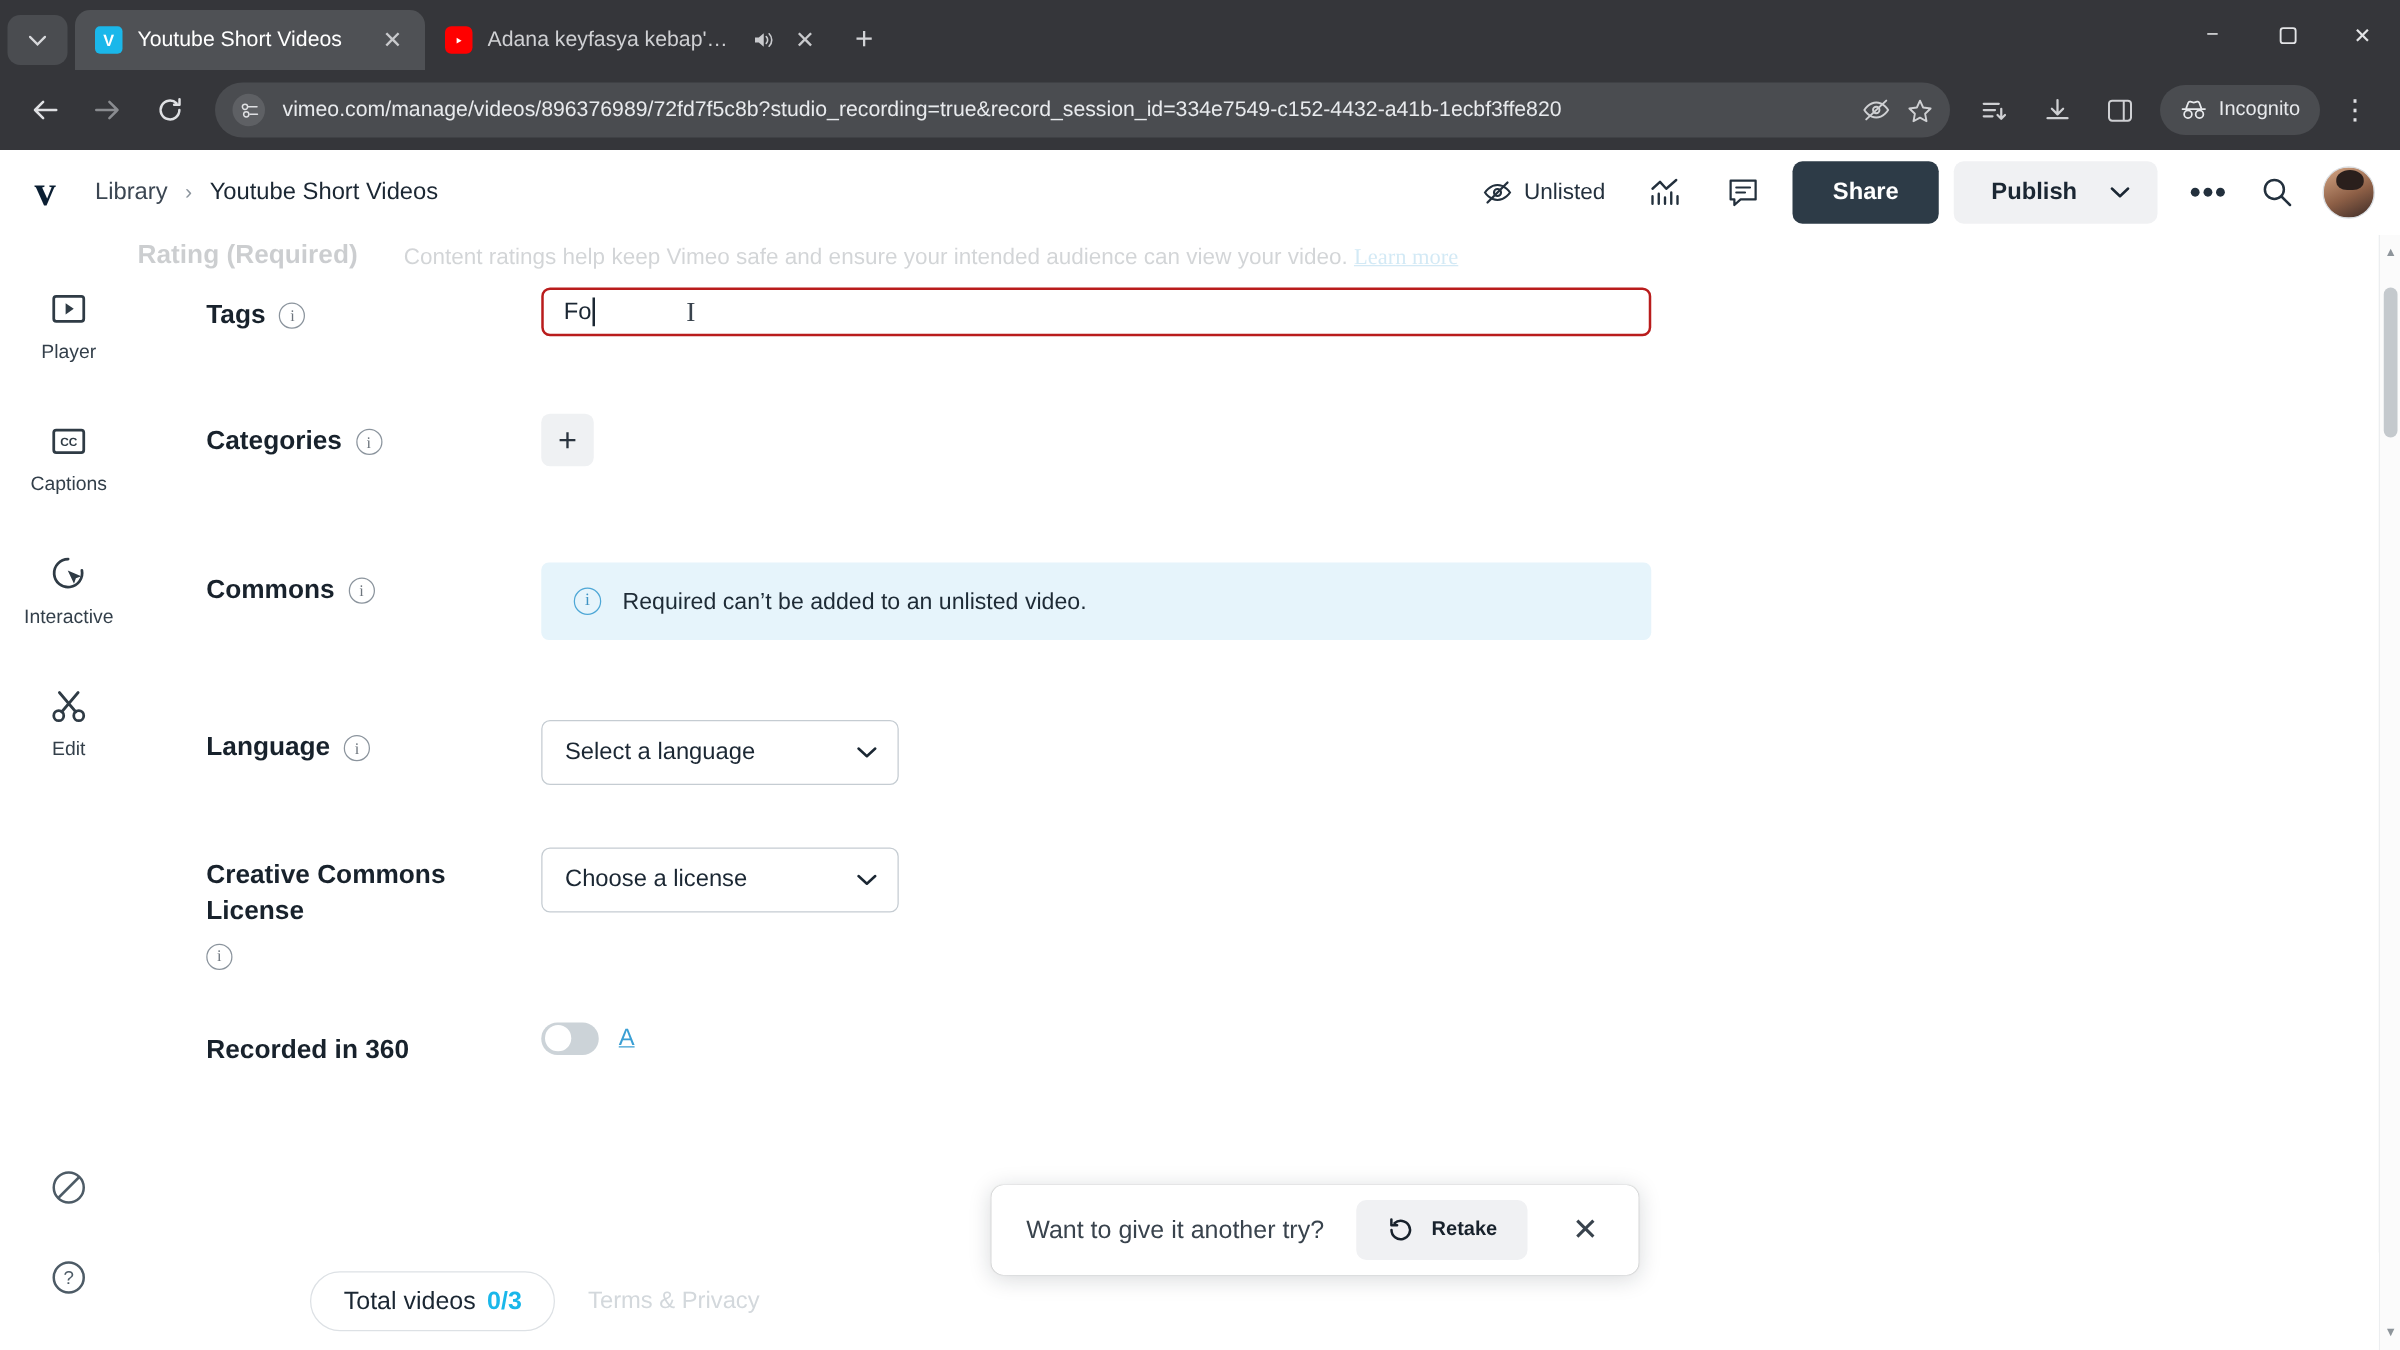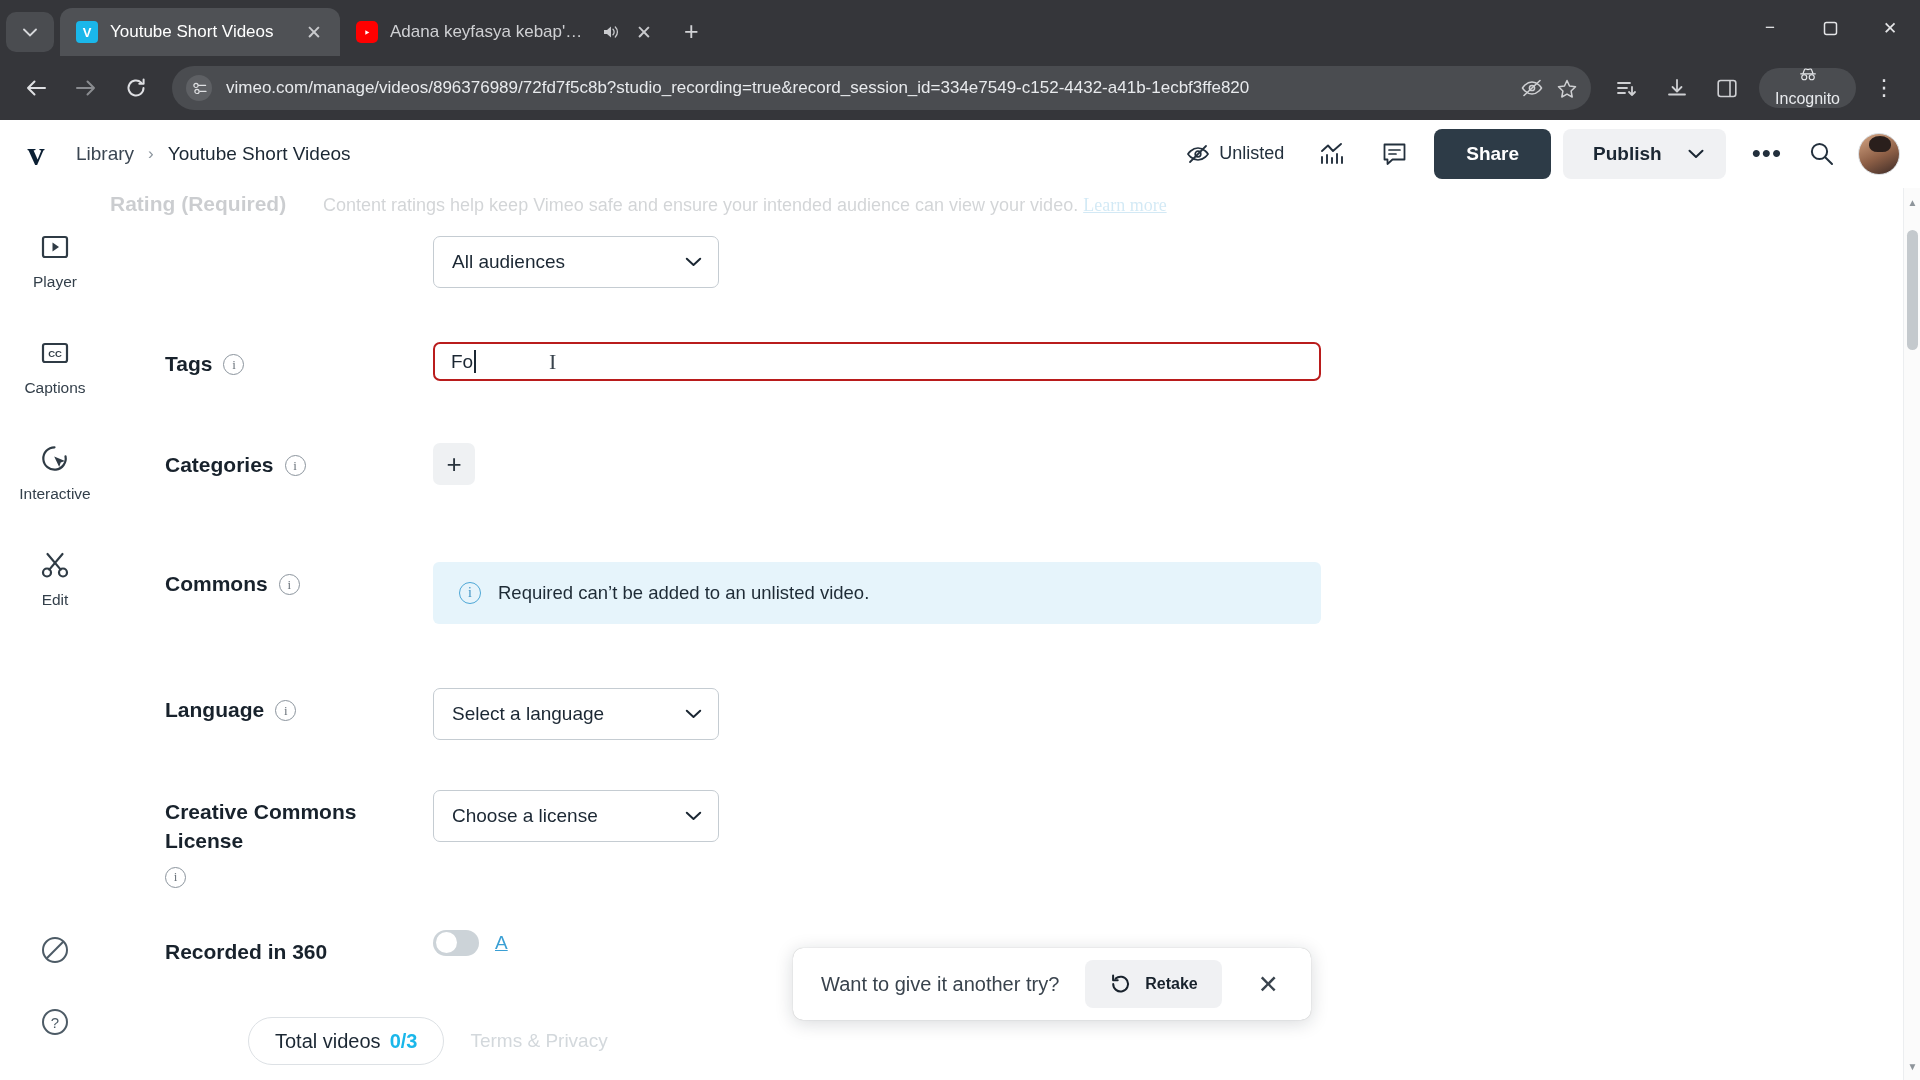--- a/index.html
+++ b/index.html
@@ -73,21 +73,21 @@
     font-size: 12px; color: #dfe0e3; flex-shrink: 0;
   }
   .omni-url {
     flex: 1; color: #e8eaed; font-size: 17px;
     white-space: nowrap; overflow: hidden; text-overflow: ellipsis;
   }
   .omni-icon { color: #cfd0d3; font-size: 18px; flex-shrink: 0; }
   .incognito {
     height: 40px; background: #4a4c50; border-radius: 20px;
     display: flex; align-items: center; gap: 9px; padding: 0 16px;
-    color: #e8eaed; font-size: 16px; flex-shrink: 0; margin-left: 4px; flex-direction: column;
+    color: #e8eaed; font-size: 16px; flex-shrink: 0; margin-left: 4px;
   }
 
   
   .app { flex: 1; display: flex; flex-direction: column; background: #fff; position: relative; }
 
   .vheader {
     height: 68px; display: flex; align-items: center;
     padding: 0 20px 0 14px; gap: 0; border-bottom: 1px solid #fff;
     flex-shrink: 0;
   }
@@ -527,31 +527,20 @@
         <div class="faded-top">
           <div style="width:213px" class="ghost">Rating (Required)</div>
           <div class="ghost-sub">
             <span>Content ratings help keep Vimeo safe and ensure your intended audience can view your video.</span>
             <span class="ghost-link">Learn more</span>
           </div>
         </div>
 
         <div class="form">
 
-          <div class="row" style="margin-top:48px">
-            <div class="lbl-col"></div>
-            <div class="ctl-col">
-              <div class="select">
-                <span>All audiences</span>
-                <svg width="17" height="10" viewBox="0 0 17 10">
-                    <path d="M1.8 1.8 8.5 8 15.2 1.8" stroke="#1b2733" stroke-width="2" fill="none" stroke-linecap="round" stroke-linejoin="round"></path>
-                  </svg>
-              </div>
-            </div>
-          </div>
 
 
           <div class="row" style="margin-top:42px">
             <div class="lbl-col">
               <div class="lbl">
                 <span>Tags</span>
                 <span class="info-i">i</span>
               </div>
             </div>
             <div class="ctl-col">

